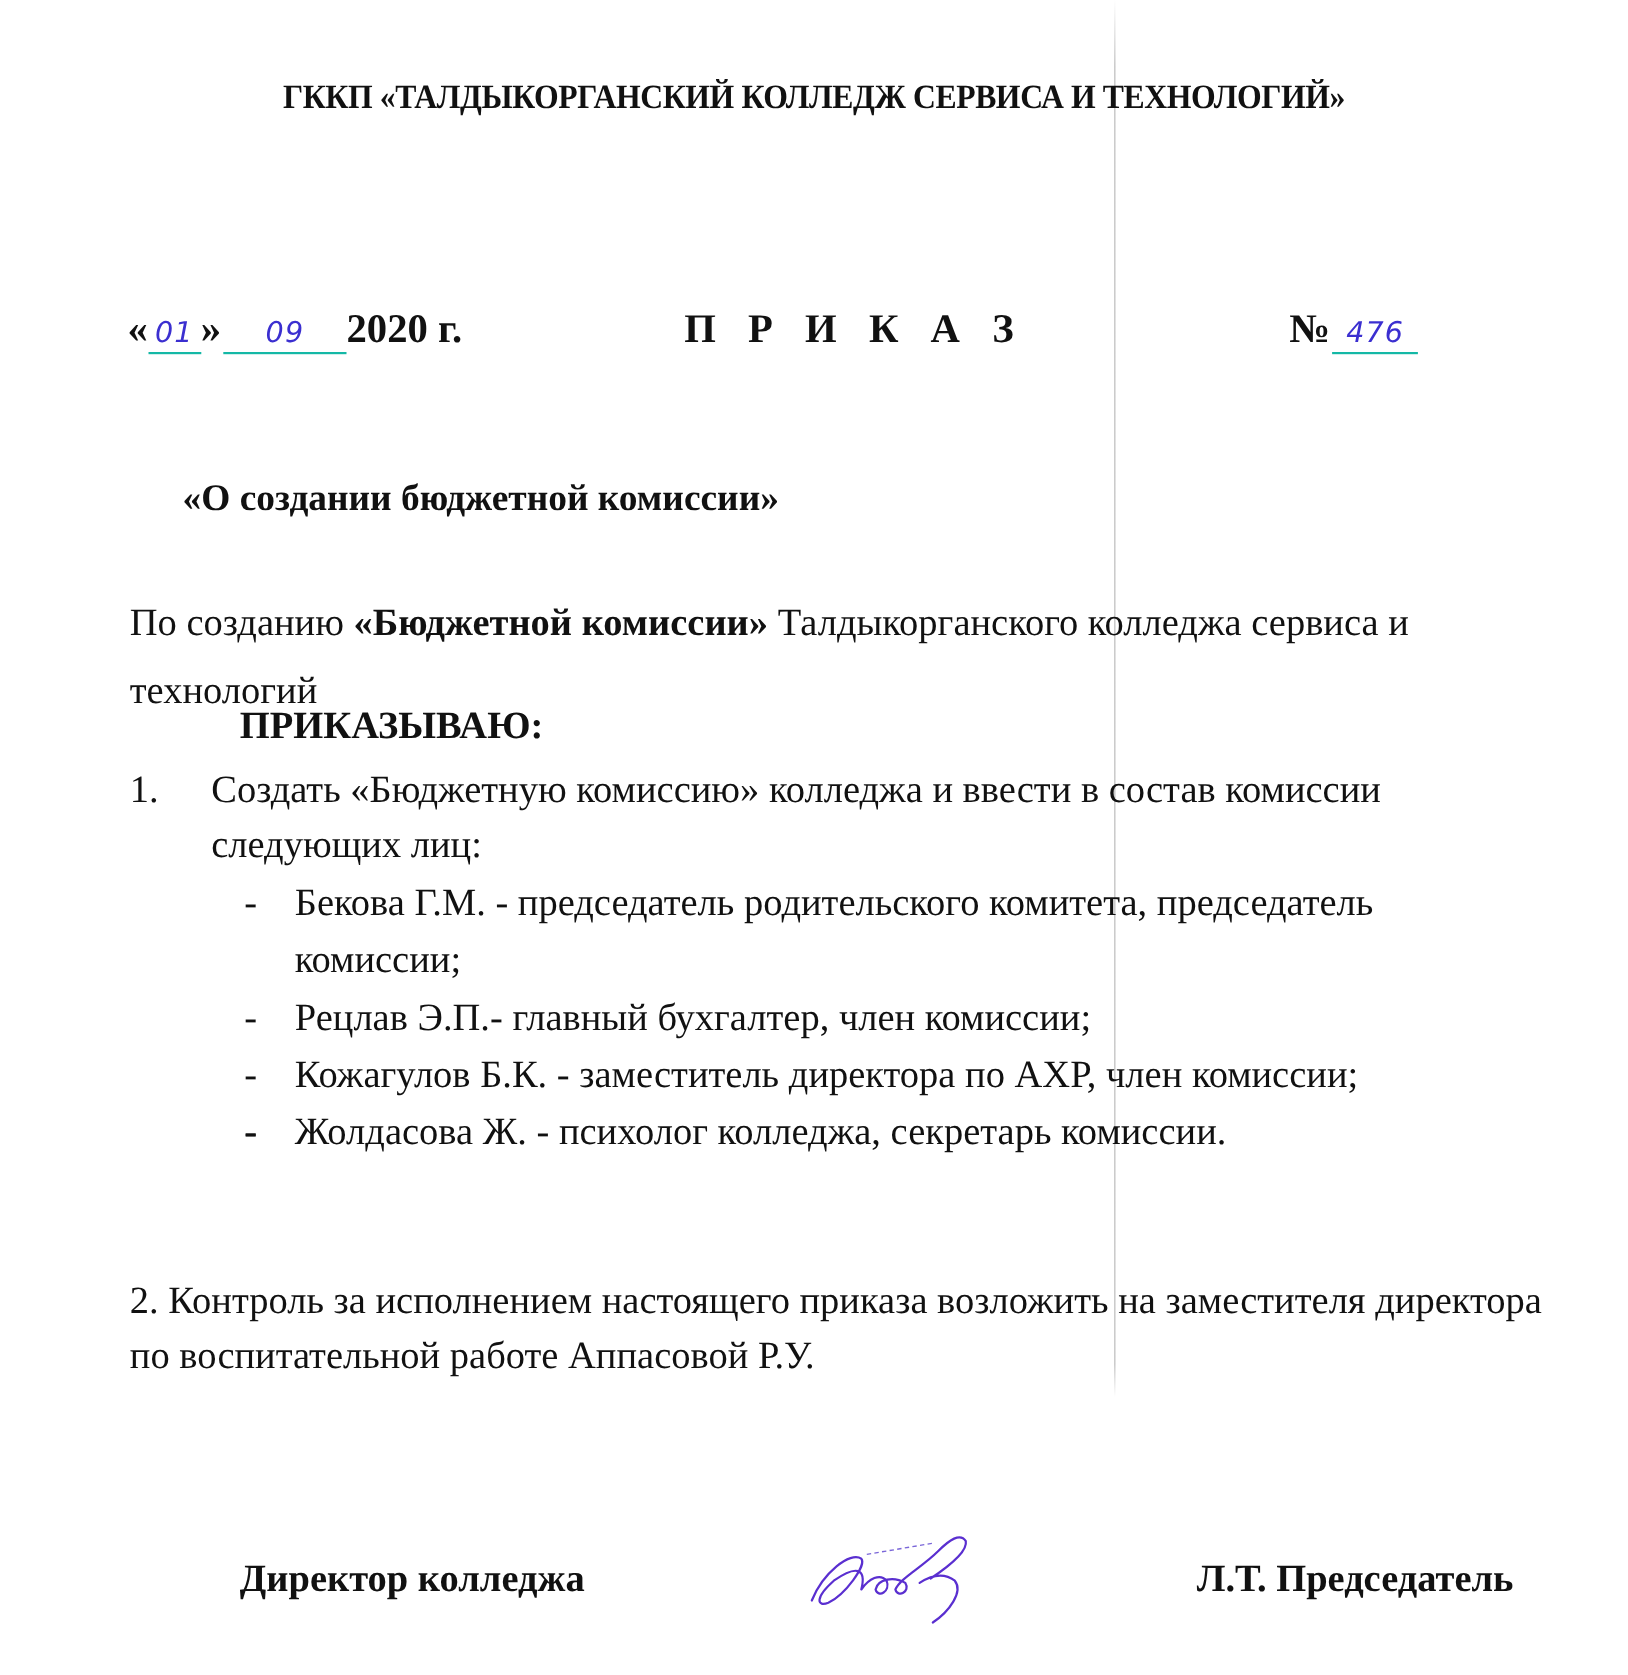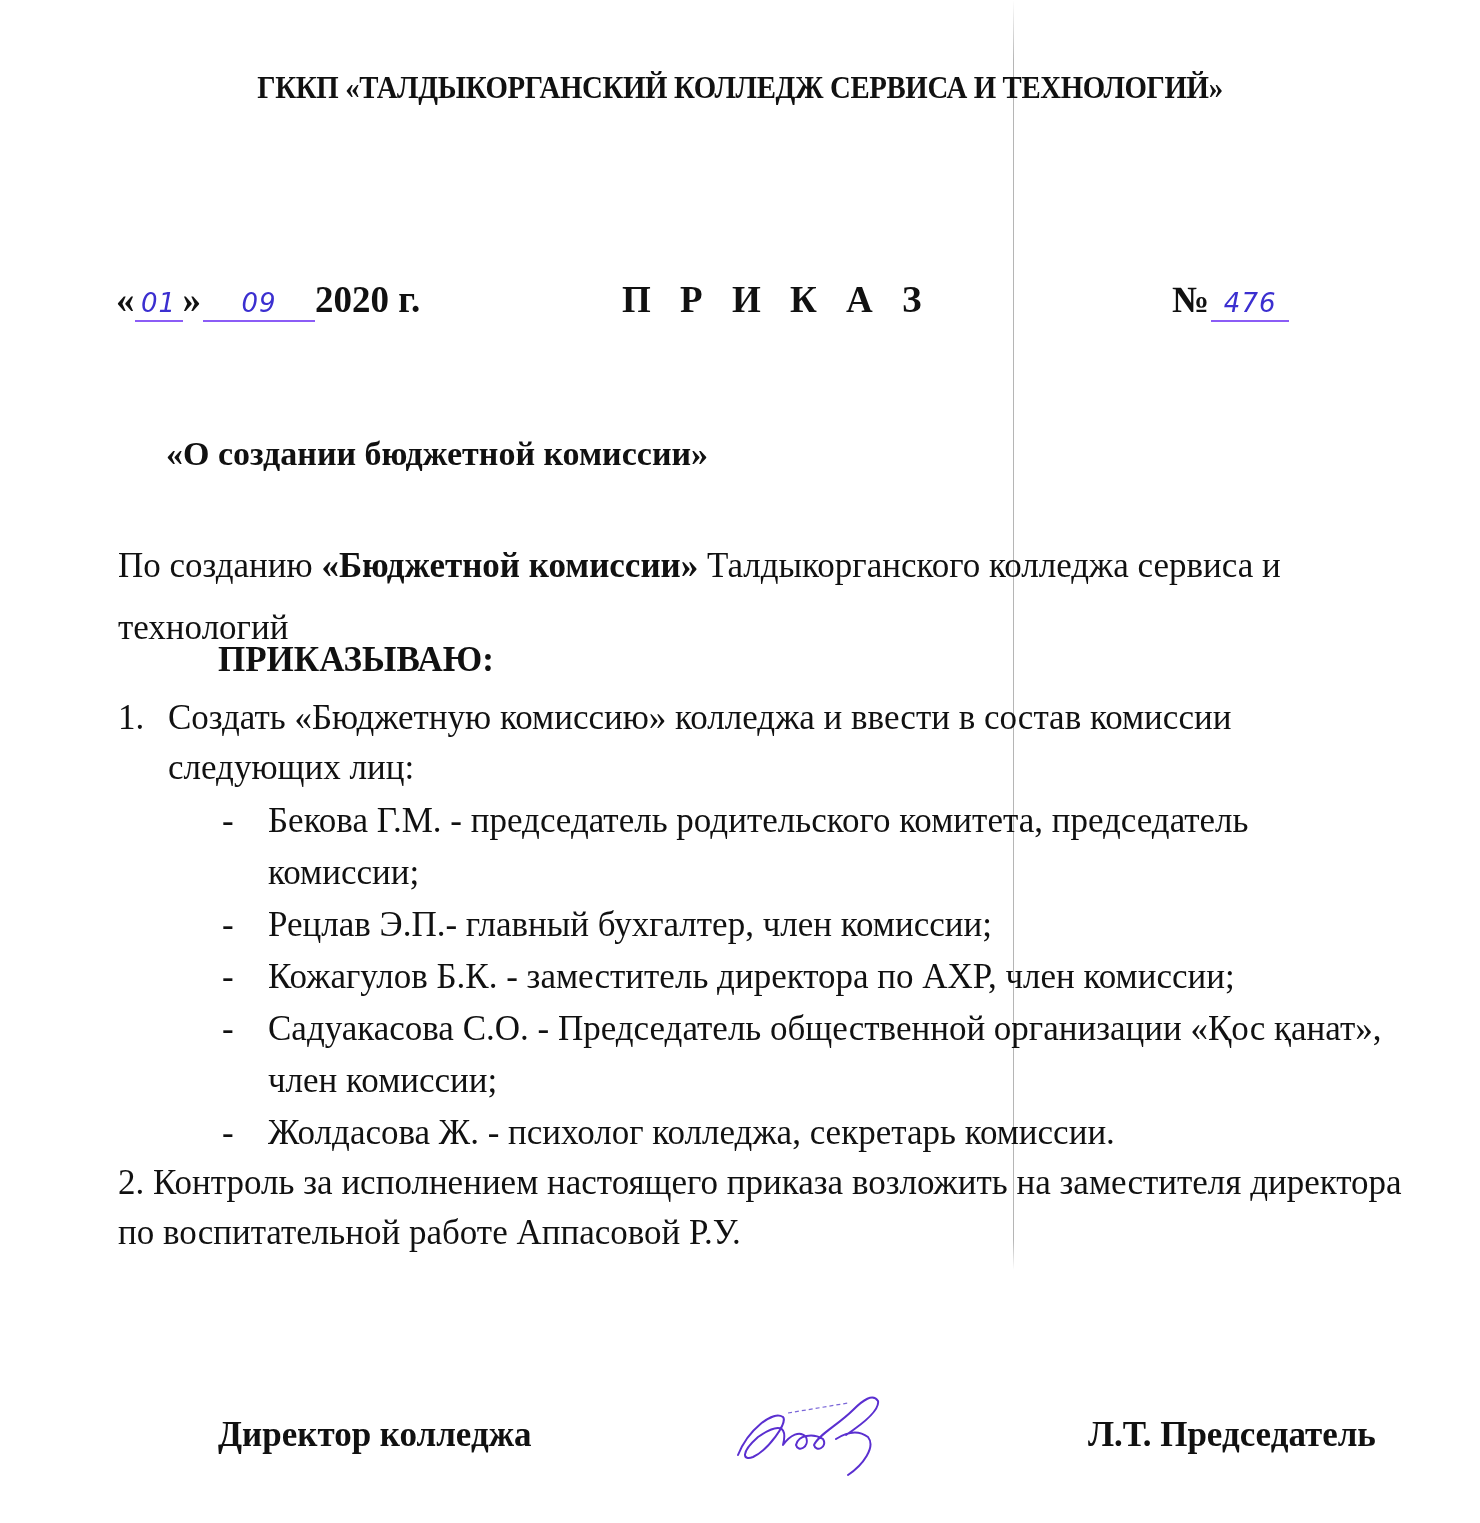--- a/index.html
+++ b/index.html
@@ -13,35 +13,35 @@
     }
     .org {
       position: absolute; left: 0; width: 1480px; top: 70px; text-align: center;
       font-weight: bold; font-size: 31px; letter-spacing: -0.4px;
       transform: scaleX(0.93); transform-origin: center;
     }
     .row-date { position: absolute; top: 278px; left: 116px; font-weight: bold; font-size: 37px; line-height: 44px; white-space: nowrap; }
     .hand {
       font-family: "DejaVu Sans", sans-serif; font-weight: normal; font-style: italic;
       color: #3b2fd0; font-size: 26px; letter-spacing: 1px;
-      display: inline-block; border-bottom: 2px solid #8b5cf6; text-align: center; line-height: 34px;
+      display: inline-block; border-bottom: 2px solid #14b8a6; text-align: center; line-height: 34px;
       vertical-align: baseline;
     }
     .hand.day { width: 48px; }
     .hand.month { width: 112px; margin-left: 2px; }
     .hand.num { width: 78px; margin-left: 2px; text-align: center; }
     .prikaz { position: absolute; top: 278px; left: 622px; font-weight: bold; font-size: 37px; letter-spacing: 10px; line-height: 44px; }
     .numero { position: absolute; top: 278px; left: 1172px; font-weight: bold; font-size: 37px; line-height: 44px; white-space: nowrap; }
     .subject { position: absolute; top: 435px; left: 118px; font-weight: bold; font-size: 34px; margin-left: 48px; }
     .body-text { position: absolute; left: 118px; width: 1290px; font-size: 35px; line-height: 62px; transform-origin: left; }
     .intro { top: 535px; }
     .prikazyvayu { position: absolute; top: 640px; left: 218px; font-weight: bold; font-size: 35px; }
     .item1 { position: absolute; top: 693px; left: 118px; font-size: 35px; line-height: 50px; width: 1290px; }
     .item1 .num1 { position: absolute; left: 0; top: 0; }
-    .item1 .txt { margin-left: 50px; display: block; }
+    .item1 .txt { margin-left: 74px; display: block; }
     .members { position: absolute; top: 795px; left: 118px; width: 1290px; font-size: 35px; line-height: 52px; }
     .member { position: relative; padding-left: 150px; }
     .member .dash { position: absolute; left: 104px; top: 0; }
     .item2 { position: absolute; top: 1158px; left: 118px; width: 1290px; font-size: 35px; line-height: 50px; }
     .director { position: absolute; top: 1415px; left: 218px; font-weight: bold; font-size: 35px; }
     .signer { position: absolute; top: 1415px; left: 1088px; font-weight: bold; font-size: 35px; }
     .signature { position: absolute; top: 1375px; left: 728px; width: 180px; height: 110px; }
     b { font-weight: bold; }
   </style>
 </head>
@@ -82,21 +82,20 @@
   <div class="member">
     <span class="dash">-</span>
     <span>Рецлав Э.П.- главный бухгалтер, член комиссии;</span>
   </div>
   <div class="member">
     <span class="dash">-</span>
     <span>Кожагулов Б.К. - заместитель директора по АХР, член комиссии;</span>
   </div>
   <div class="member">
     <span class="dash">-</span>
-    <span>Садуакасова С.О. -  Председатель общественной организации «Қос қанат», член комиссии;</span>
   </div>
   <div class="member">
     <span class="dash">-</span>
     <span>Жолдасова Ж. - психолог колледжа, секретарь комиссии.</span>
   </div>
 </div>
 
 <div class="item2">2. Контроль за исполнением настоящего приказа возложить на заместителя директора по воспитательной работе  Аппасовой Р.У.</div>
 
 <div class="director">Директор колледжа</div>

